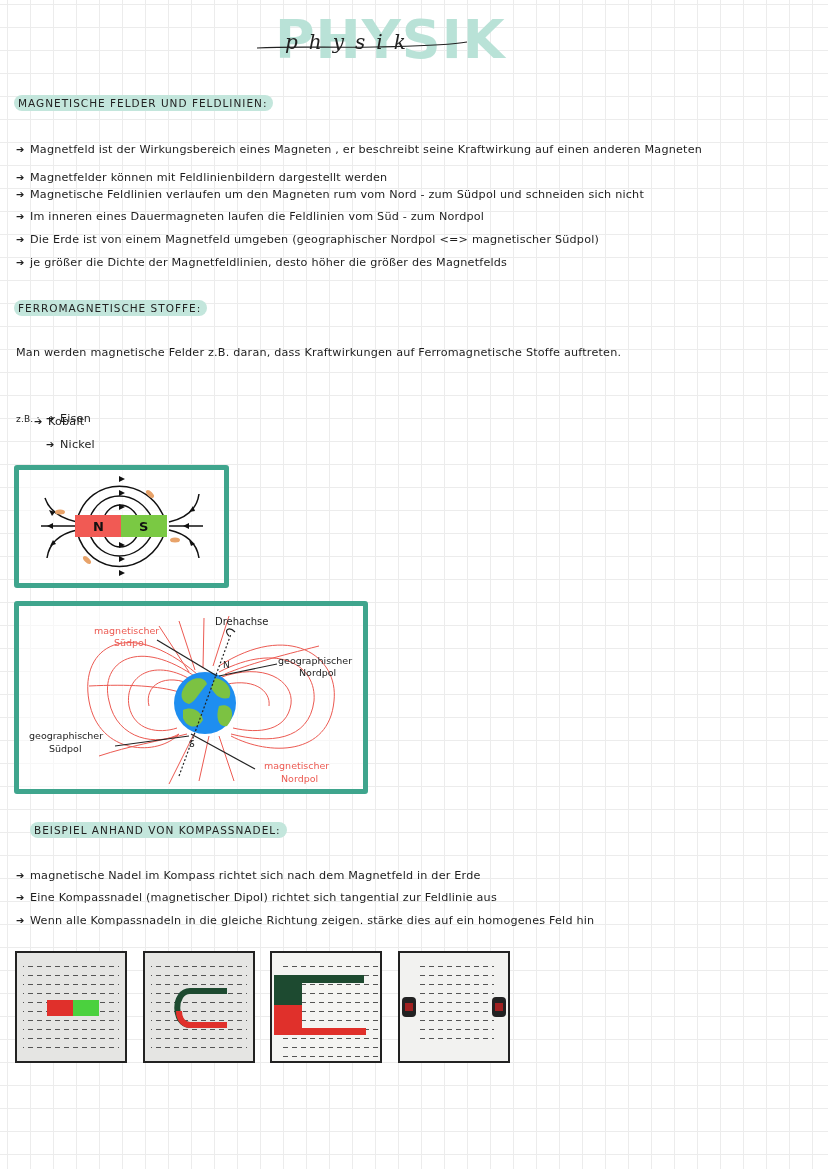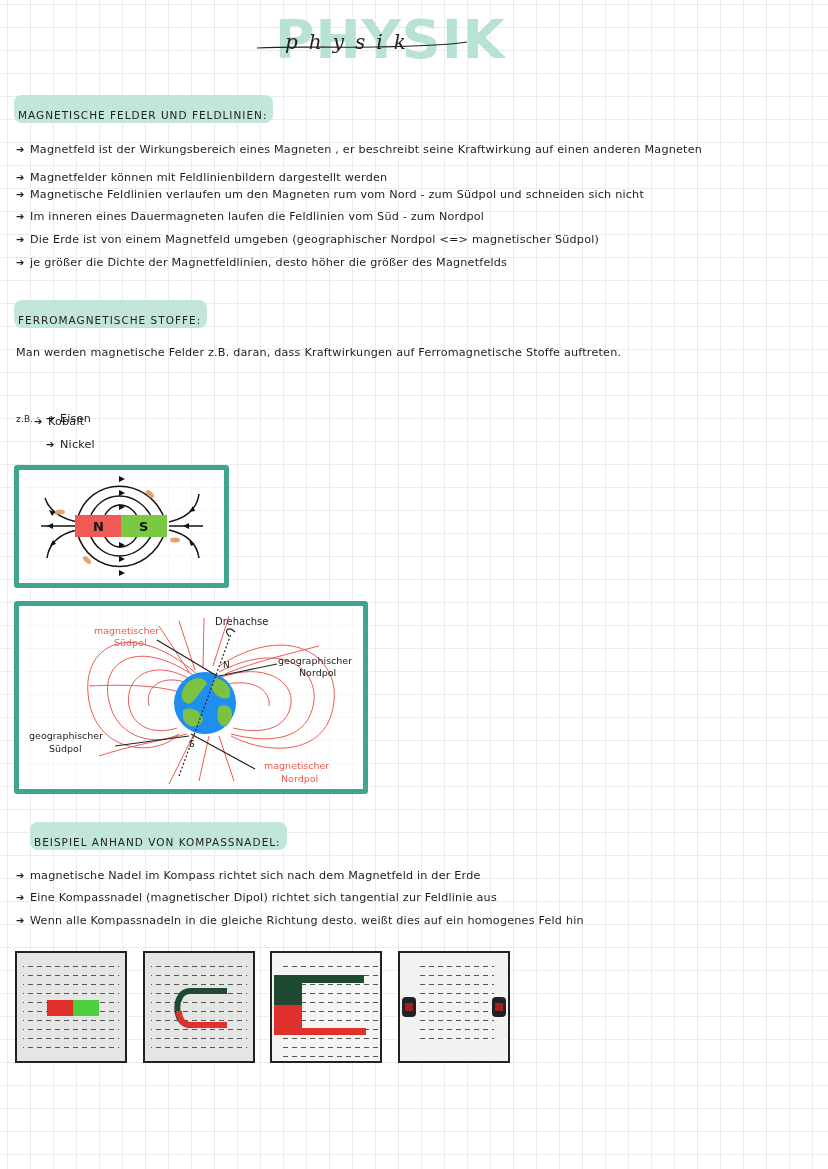--- a/index.html
+++ b/index.html
@@ -23,21 +23,21 @@
   }
   .title-script {
     position: absolute; left: 0; top: 22px; width: 215px; height: 30px;
   }
   .title-script span {
     position: absolute; left: 30px; top: 0; font-family: "DejaVu Serif", serif;
     font-style: italic; font-size: 20px; letter-spacing: 11px; color: #222;
   }
   .heading {
     position: absolute; left: 14px; height: 16px; line-height: 16px;
-    background: #c3e6dc; border-radius: 8px; padding: 12px 6px 0 4px;
+    background: #c3e6dc; border-radius: 8px; padding: 0 6px 0 4px;
     font-size: 10.5px; letter-spacing: 1px; color: #222;
   }
   .line {
     position: absolute; left: 16px; font-size: 11.2px; white-space: nowrap;
     letter-spacing: 0.2px; line-height: 14px;
   }
   .arrow { display: inline-block; width: 14px; font-size: 10px; }
   .frame {
     position: absolute; border: 5px solid #3fa58d; border-radius: 3px;
     background: rgba(255,255,255,0.6);
@@ -178,21 +178,21 @@
     <text x="262" y="176" font-size="9.5" fill="#ec5a52">Nordpol</text>
     <text x="204" y="62" font-size="9" fill="#222">N</text>
     <text x="170" y="141" font-size="9" fill="#222">S</text>
   </svg>
 </div>
 
 <div class="heading" style="top:822px;margin-left:16px;">BEISPIEL ANHAND VON KOMPASSNADEL:</div>
 
 <div class="line" style="top:869px;"><span class="arrow">➔</span><span>magnetische Nadel im Kompass richtet sich nach dem Magnetfeld in der Erde</span></div>
 <div class="line" style="top:891px;"><span class="arrow">➔</span><span>Eine Kompassnadel (magnetischer Dipol) richtet sich tangential zur Feldlinie aus</span></div>
-<div class="line" style="top:914px;"><span class="arrow">➔</span><span>Wenn alle Kompassnadeln in die gleiche Richtung desto. weißt dies auf ein homogenes Feld hin</span></div>
+<div class="line" style="top:914px;"><span class="arrow">➔</span><span>Wenn alle Kompassnadeln in die gleiche Richtung zeigen. stärke dies auf ein homogenes Feld hin</span></div>
 
 <div class="photo" style="left:15px;">
   <svg width="108" height="108">
     <defs>
       <pattern id="needles" width="9" height="9" patternUnits="userSpaceOnUse">
         <line x1="2" y1="4.5" x2="7" y2="4.5" stroke="#555" stroke-width="1"></line>
       </pattern>
     </defs>
     <rect x="6" y="6" width="96" height="96" fill="url(#needles)"></rect>
     <rect x="30" y="47" width="26" height="16" fill="#e0302b"></rect>

